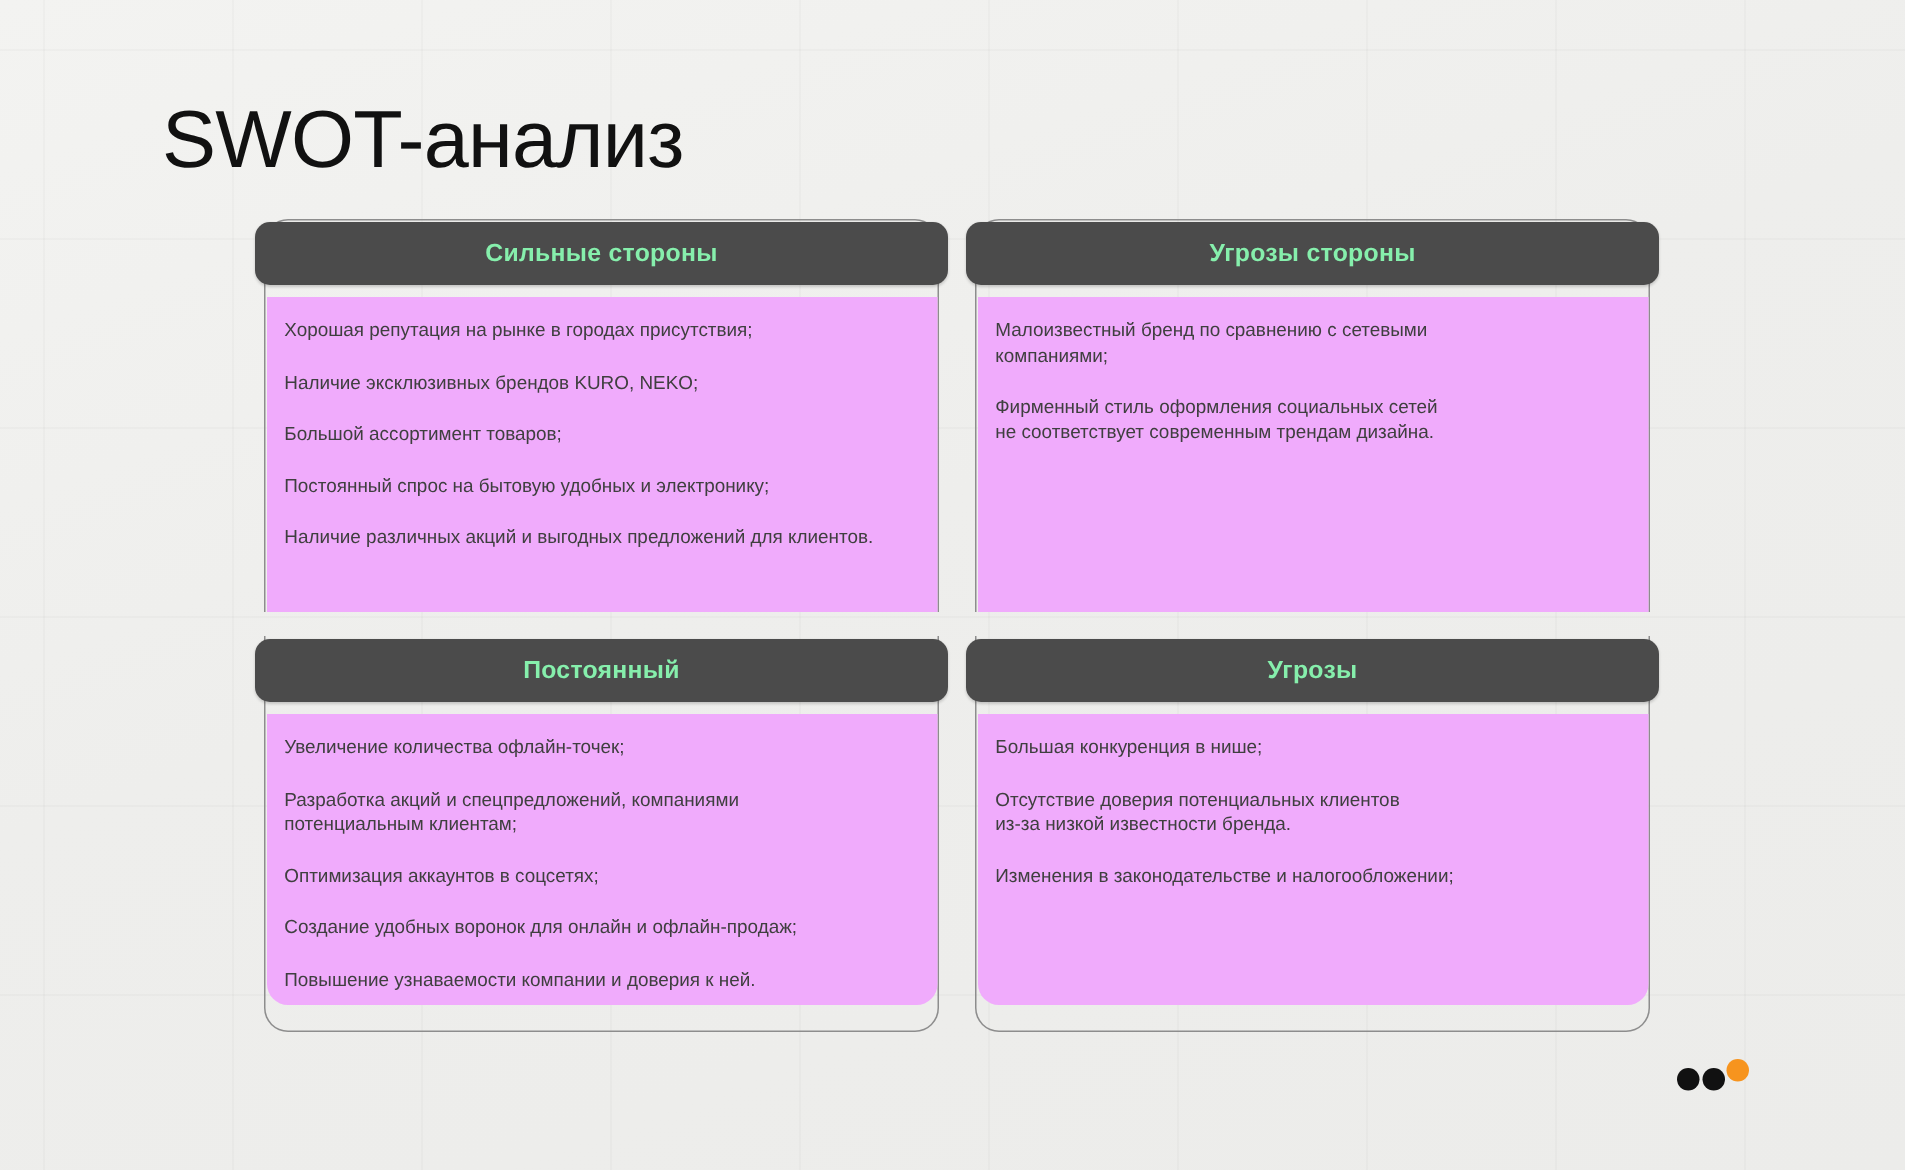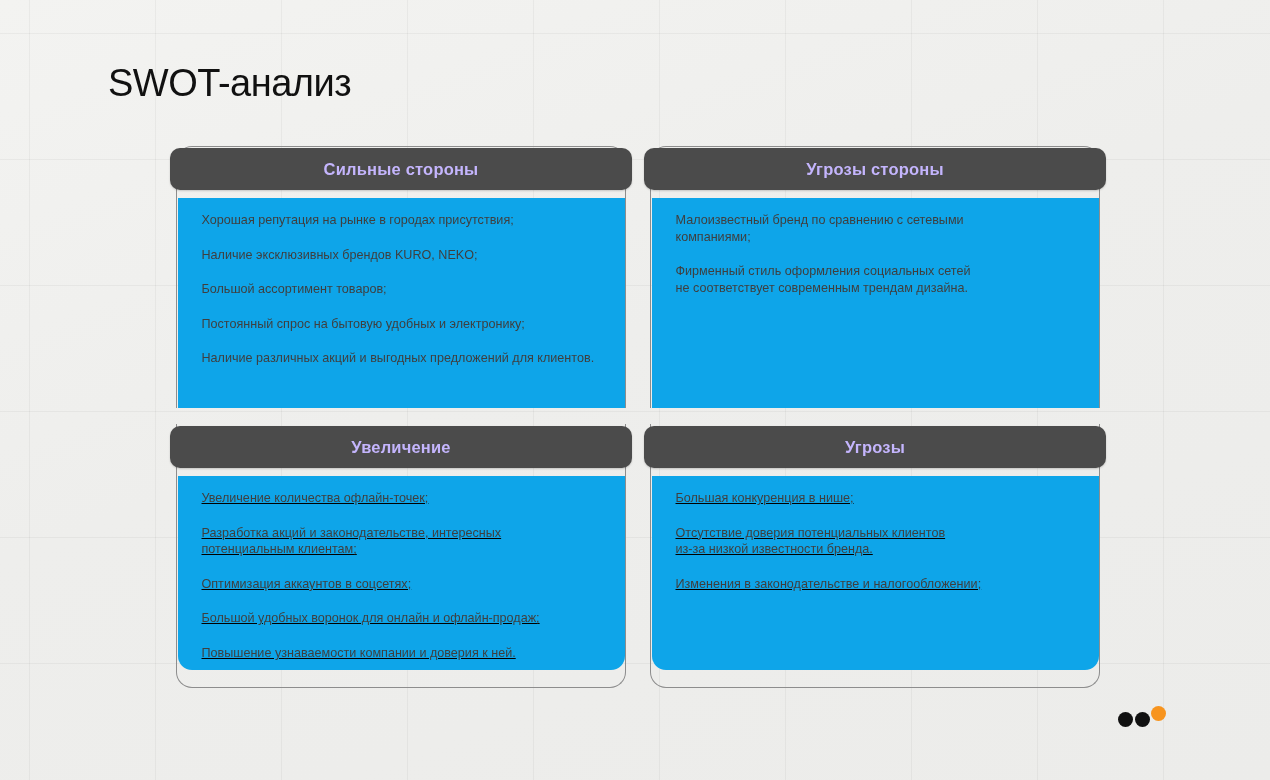--- a/index.html
+++ b/index.html
@@ -31,21 +31,21 @@
     inset: 0;
     background: linear-gradient(160deg, #fbfbfa 0%, #f6f6f5 45%, #f4f4f3 100%);
     mix-blend-mode: multiply;
     pointer-events: none;
   }
 
   .page-title {
     position: absolute;
     left: 108px;
     top: 62px;
-    font-size: 38px;
+    font-size: 54px;
     font-weight: 400;
     color: #111111;
     letter-spacing: -0.5px;
     white-space: nowrap;
   }
 
   
   .swot {
     position: absolute;
     left: 176px;
@@ -82,42 +82,41 @@
     height: 42px;
     background: #4b4b4b;
     border-radius: 10px;
     display: flex;
     align-items: center;
     justify-content: center;
     box-shadow: 0 1px 2px rgba(0,0,0,0.18);
     z-index: 3;
   }
   .quad-header-title {
-    color: #c4b5fd;
+    color: #86efac;
     font-size: 16.5px;
     font-weight: 700;
     letter-spacing: 0.2px;
     white-space: nowrap;
   }
 
   .quad-body {
     position: absolute;
     left: 1.5px;
     right: 1.5px;
     top: 52px;
     bottom: 0px;
-    background: #0ea5e9;
-    padding: 14px 14px 10px 24px;
+    background: #f0abfc;
+    padding: 14px 14px 10px 12px;
     box-sizing: border-box;
     z-index: 1;
   }
   .row-bottom .quad-body {
     bottom: 18px;
     border-radius: 0 0 14px 14px;
-    text-decoration: underline;
   }
 
   .bullet {
     color: #3f3f3f;
     font-size: 12.6px;
     line-height: 1.32;
     margin: 0 0 18px 0;
     white-space: pre-line;
   }
   .bullet:last-child { margin-bottom: 0; }
@@ -171,28 +170,28 @@
       <p class="bullet">Малоизвестный бренд по сравнению с сетевыми
 компаниями;</p>
       <p class="bullet">Фирменный стиль оформления социальных сетей
 не соответствует современным трендам дизайна.</p>
     </div>
   </div>
 
   <div class="quad col-left row-bottom">
     <div class="quad-shell"></div>
     <div class="quad-header">
-      <span class="quad-header-title">Увеличение</span>
+      <span class="quad-header-title">Постоянный</span>
     </div>
     <div class="quad-body">
       <p class="bullet">Увеличение количества офлайн-точек;</p>
-      <p class="bullet">Разработка акций и законодательстве, интересных
+      <p class="bullet">Разработка акций и спецпредложений, компаниями
 потенциальным клиентам;</p>
       <p class="bullet">Оптимизация аккаунтов в соцсетях;</p>
-      <p class="bullet">Большой удобных воронок для онлайн и офлайн-продаж;</p>
+      <p class="bullet">Создание удобных воронок для онлайн и офлайн-продаж;</p>
       <p class="bullet">Повышение узнаваемости компании и доверия к ней.</p>
     </div>
   </div>
 
   <div class="quad col-right row-bottom">
     <div class="quad-shell"></div>
     <div class="quad-header">
       <span class="quad-header-title">Угрозы</span>
     </div>
     <div class="quad-body">

